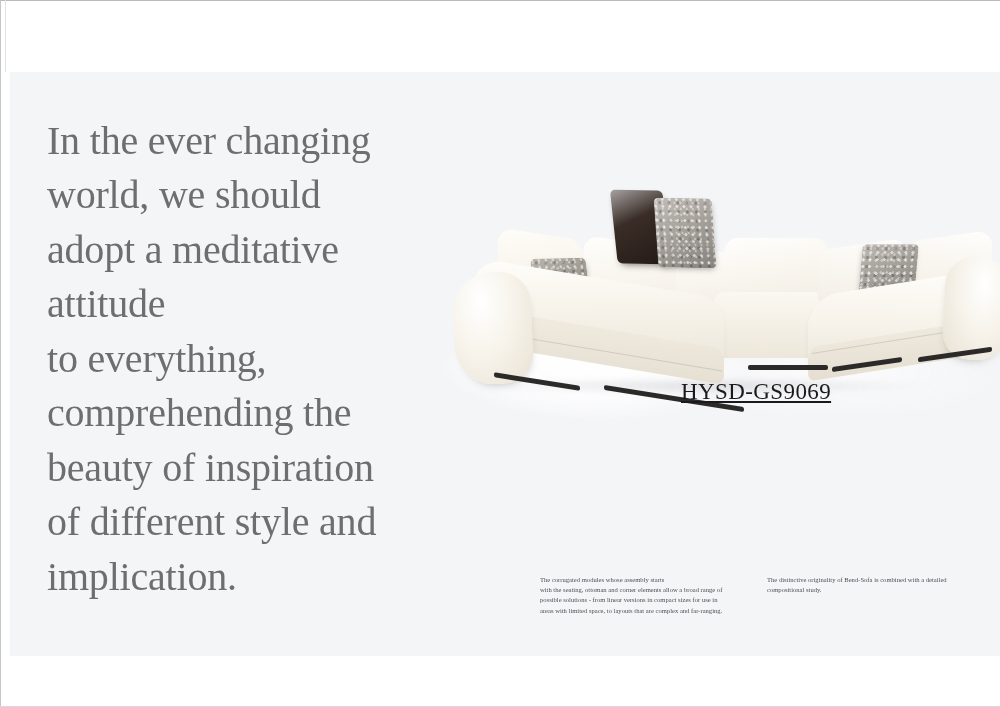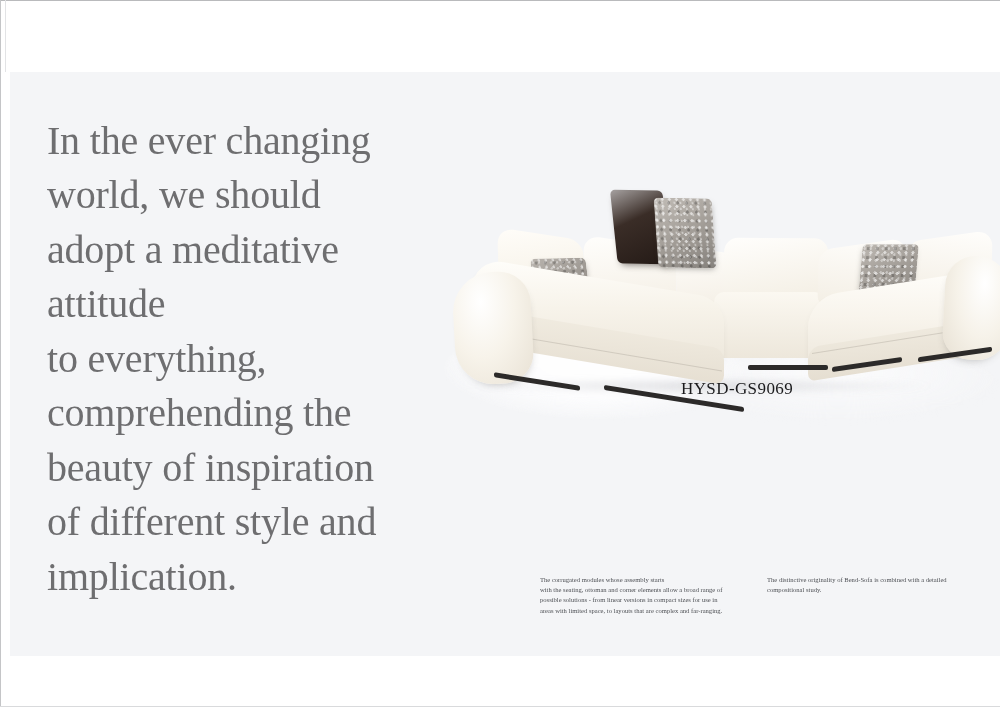--- a/index.html
+++ b/index.html
@@ -73,23 +73,24 @@
     white-space: pre-line;
     font-weight: 400;
   }
 
   
   #product-code {
     position: absolute;
     left: 671px;
     top: 307px;
     font-family: "Liberation Serif", "DejaVu Serif", serif;
-    font-size: 17px;
+    font-size: 23px;
     letter-spacing: 0.4px;
     color: #1a1a1c;
+    text-decoration: underline;
   }
 
   
   .caption {
     position: absolute;
     font-family: "Liberation Serif", "DejaVu Serif", serif;
     font-size: 6.6px;
     line-height: 10.2px;
     color: #4e5055;
     white-space: pre-line;

